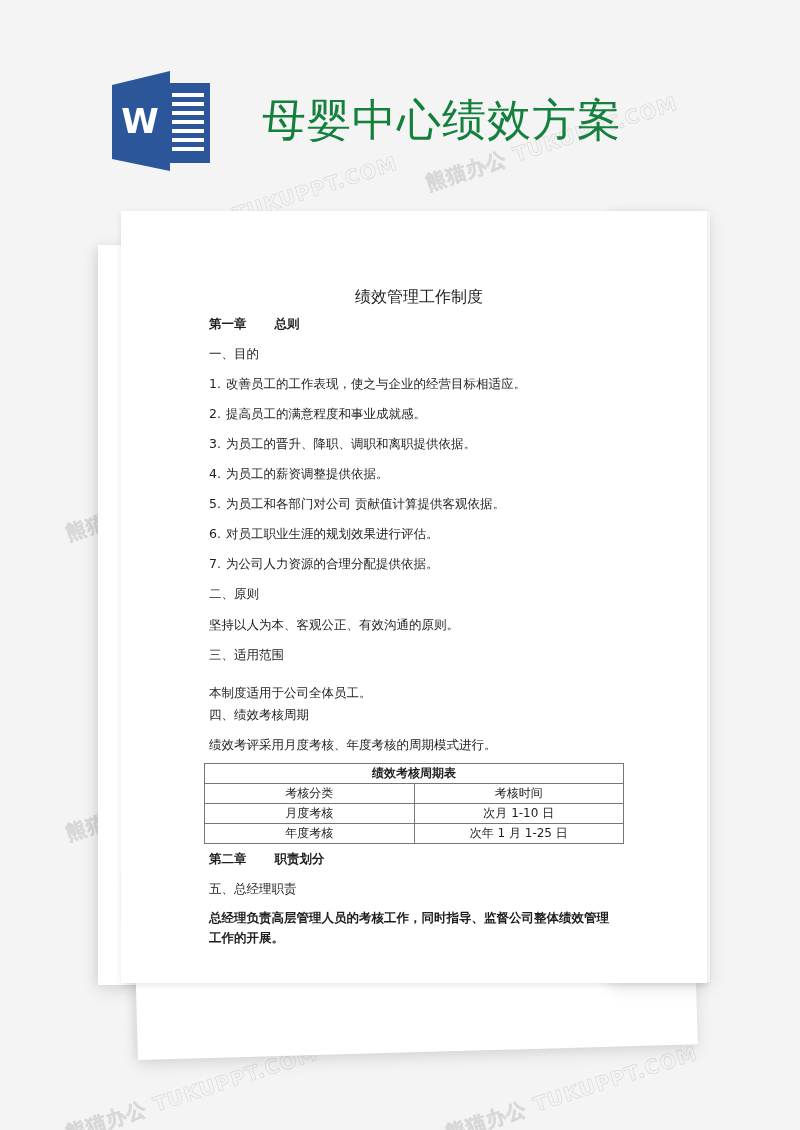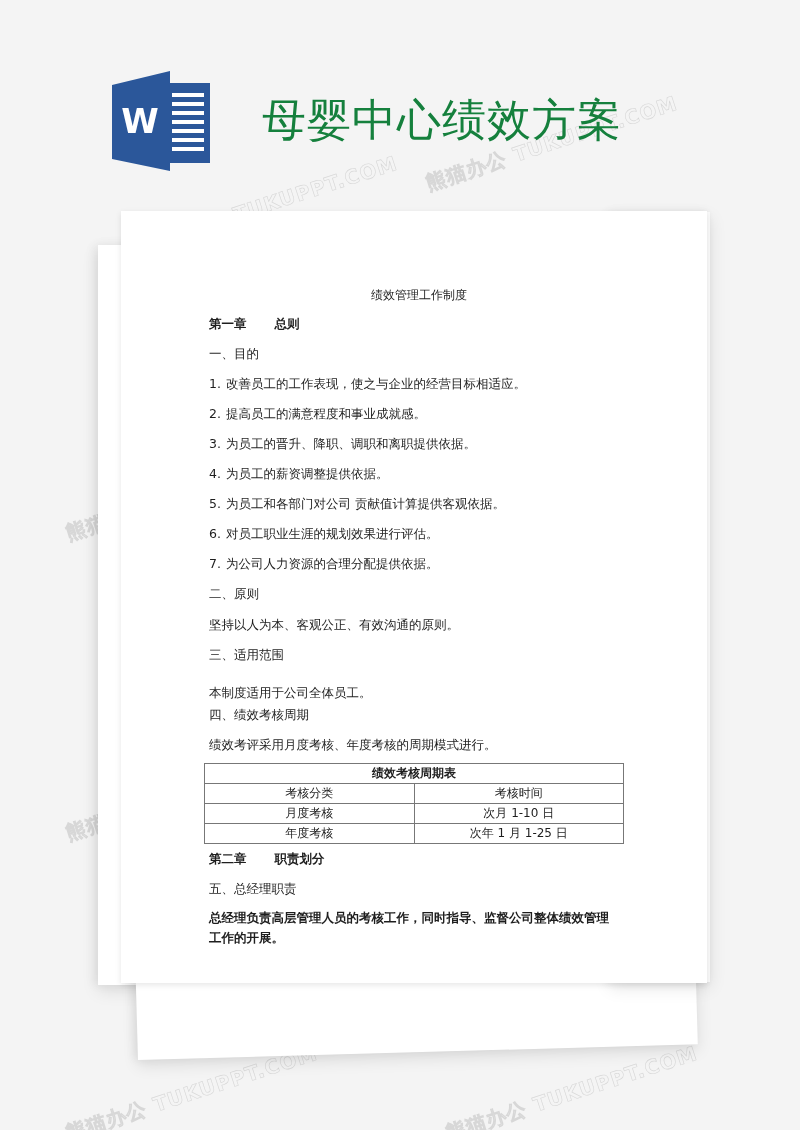--- a/index.html
+++ b/index.html
@@ -77,21 +77,21 @@
       width: 420px;
       font-size: 12.5px;
       color: #1e1e1e;
     }
     .doc-title {
       position: absolute;
       left: 0;
       width: 420px;
       top: 76px;
       text-align: center;
-      font-size: 12px;
+      font-size: 16px;
     }
     .line {
       position: absolute;
       left: 0;
       white-space: nowrap;
       line-height: 16px;
     }
     .bold { font-weight: bold; }
     .chapter .gap { display: inline-block; width: 28px; }
     .num { display: inline-block; width: 17px; }

